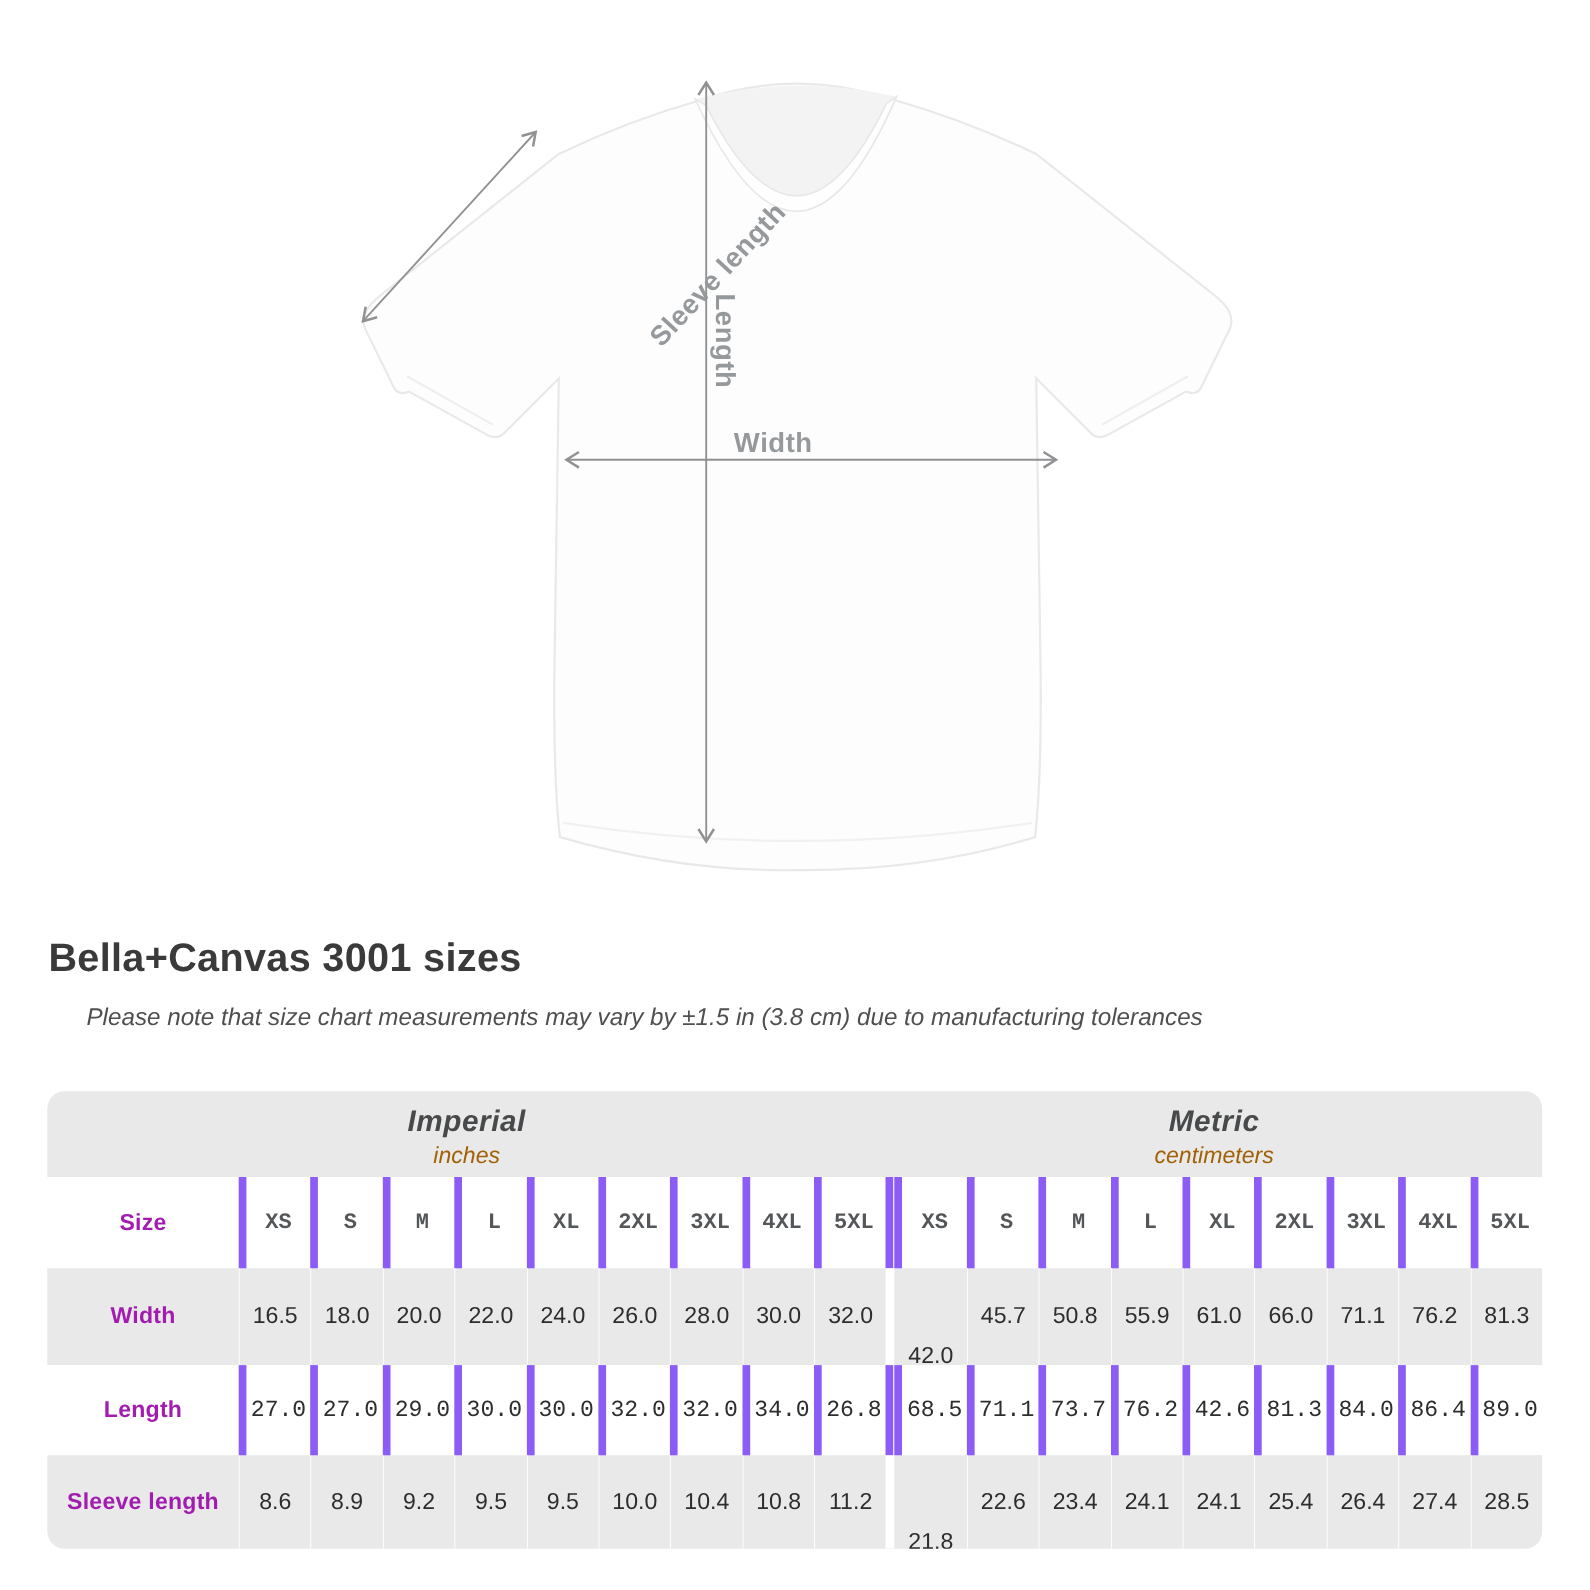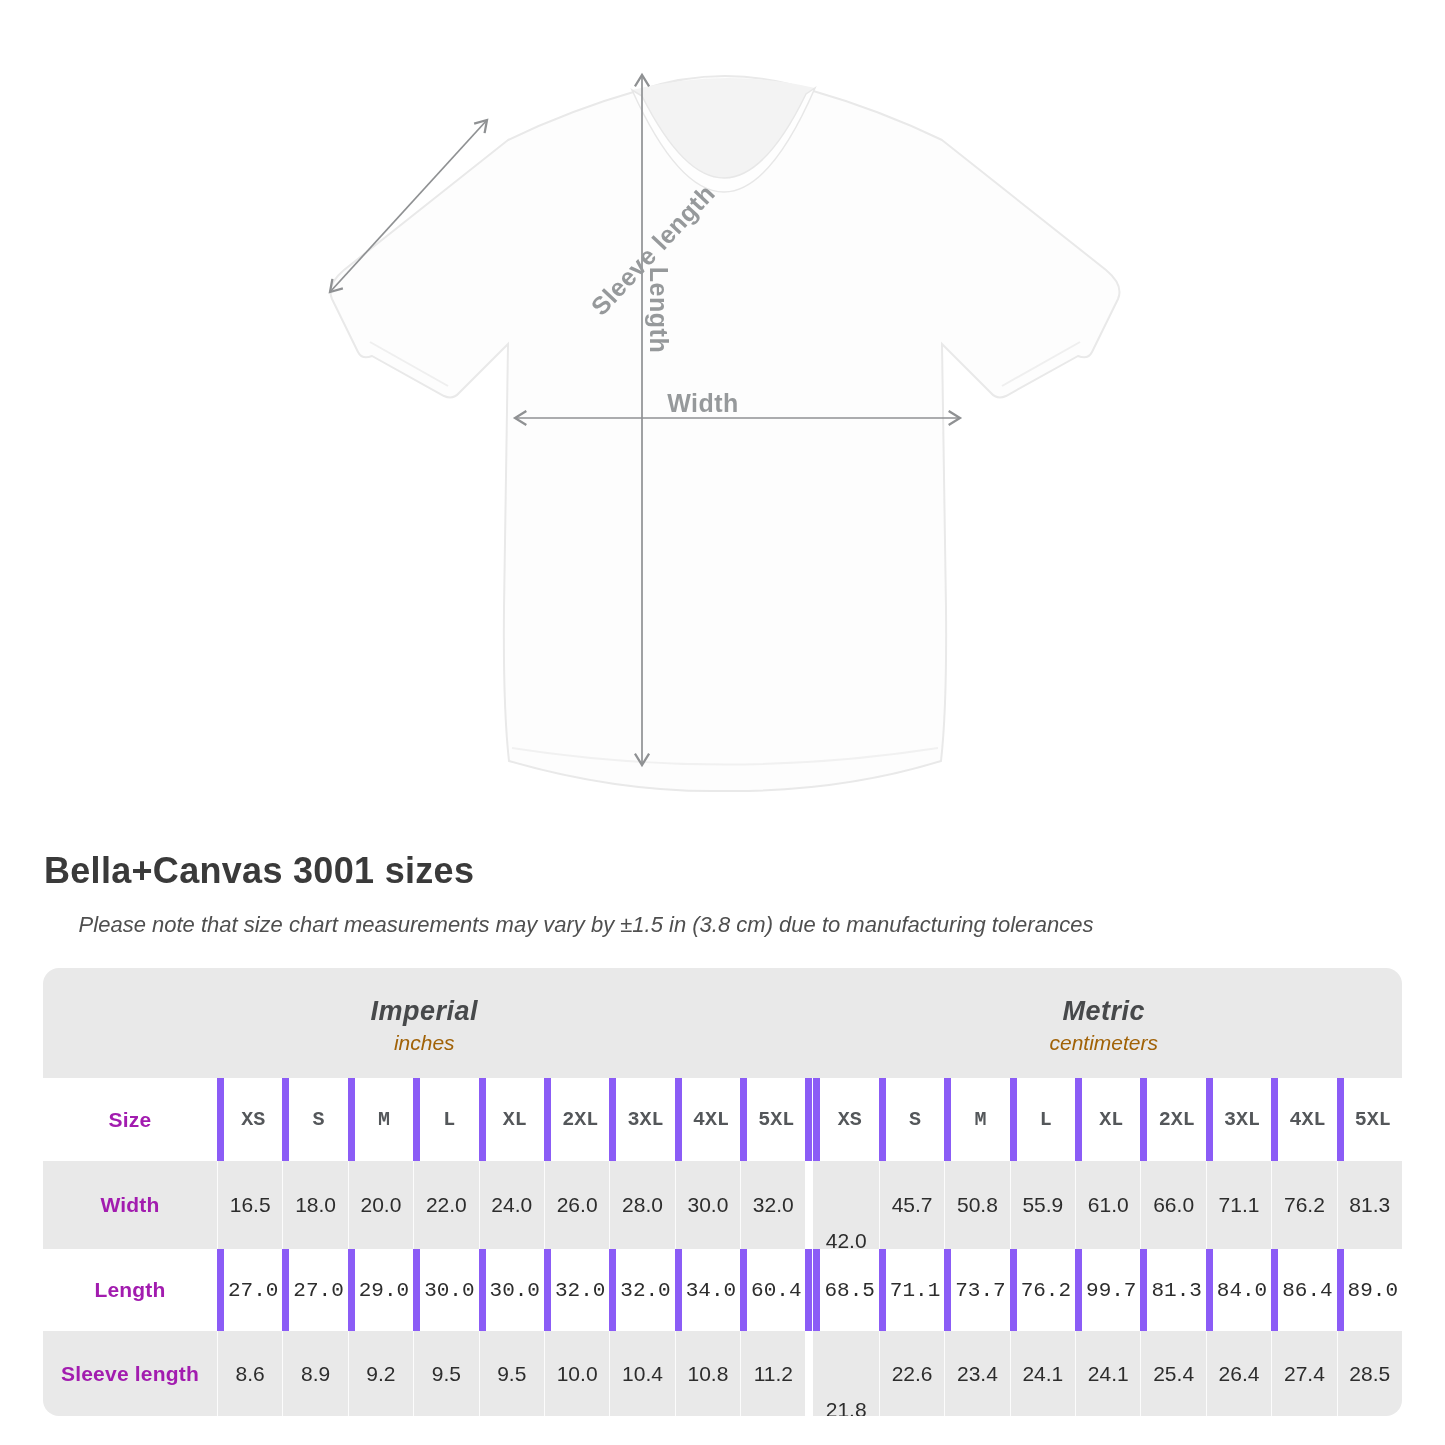--- a/index.html
+++ b/index.html
@@ -14,21 +14,21 @@
   .mlabel.length{left:398px;top:262px;transform:translate(-50%,-50%) rotate(90deg);}
   .mlabel.width{left:443px;top:355px;transform:translate(-50%,-50%);}
 
   
   .title{position:absolute;left:0;top:850px;width:1393px;text-align:left;font-size:36px;font-weight:bold;color:#3a3a3a;margin:0;letter-spacing:.3px;padding-left:44px;}
   .subtitle{position:absolute;left:0;top:912px;width:1172px;text-align:center;font-size:22px;font-style:italic;color:#4f4f4f;margin:0;}
 
   
   .table{position:absolute;left:43px;top:968px;width:1359px;
          --cols:174px repeat(9,1fr) 8px repeat(9,1fr);}
-  .band{display:grid;grid-template-columns:var(--cols);height:110px;background:#e9e9e9;border-radius:16px 16px 0 0;}
+  .band{display:grid;grid-template-columns:var(--cols);height:78px;background:#e9e9e9;border-radius:16px 16px 0 0;margin-top:24px;}
   .band .half{display:flex;flex-direction:column;align-items:center;justify-content:center;gap:4px;padding-top:4px;}
   .band .half.h1{grid-column:1 / 11;}
   .band .half.h2{grid-column:11 / 21;}
   .uname{font-size:27px;font-weight:bold;font-style:italic;color:#47494b;letter-spacing:.5px;}
   .usub{font-size:21px;font-style:italic;color:#a16207;}
 
   .row{display:grid;grid-template-columns:var(--cols);}
   .row > div{display:flex;align-items:center;justify-content:center;height:100%;}
   .row.size-row{height:83px;background:#ffffff;}
   .row.data-row{height:82px;}
@@ -144,27 +144,27 @@
         <div class="row data-row white r-length">
           <div class="rlabel">Length</div>
           <div class="val">27.0</div>
           <div class="val">27.0</div>
           <div class="val">29.0</div>
           <div class="val">30.0</div>
           <div class="val">30.0</div>
           <div class="val">32.0</div>
           <div class="val">32.0</div>
           <div class="val">34.0</div>
-          <div class="val">60.4</div>
+          <div class="val">26.8</div>
           <div class="divc"></div>
           <div class="val">68.5</div>
           <div class="val">71.1</div>
           <div class="val">73.7</div>
           <div class="val">76.2</div>
-          <div class="val">99.7</div>
+          <div class="val">42.6</div>
           <div class="val">81.3</div>
           <div class="val">84.0</div>
           <div class="val">86.4</div>
           <div class="val">89.0</div>
         </div>
         <div class="row data-row gray r-sleeve">
           <div class="rlabel">Sleeve length</div>
           <div class="val">8.6</div>
           <div class="val">8.9</div>
           <div class="val">9.2</div>

